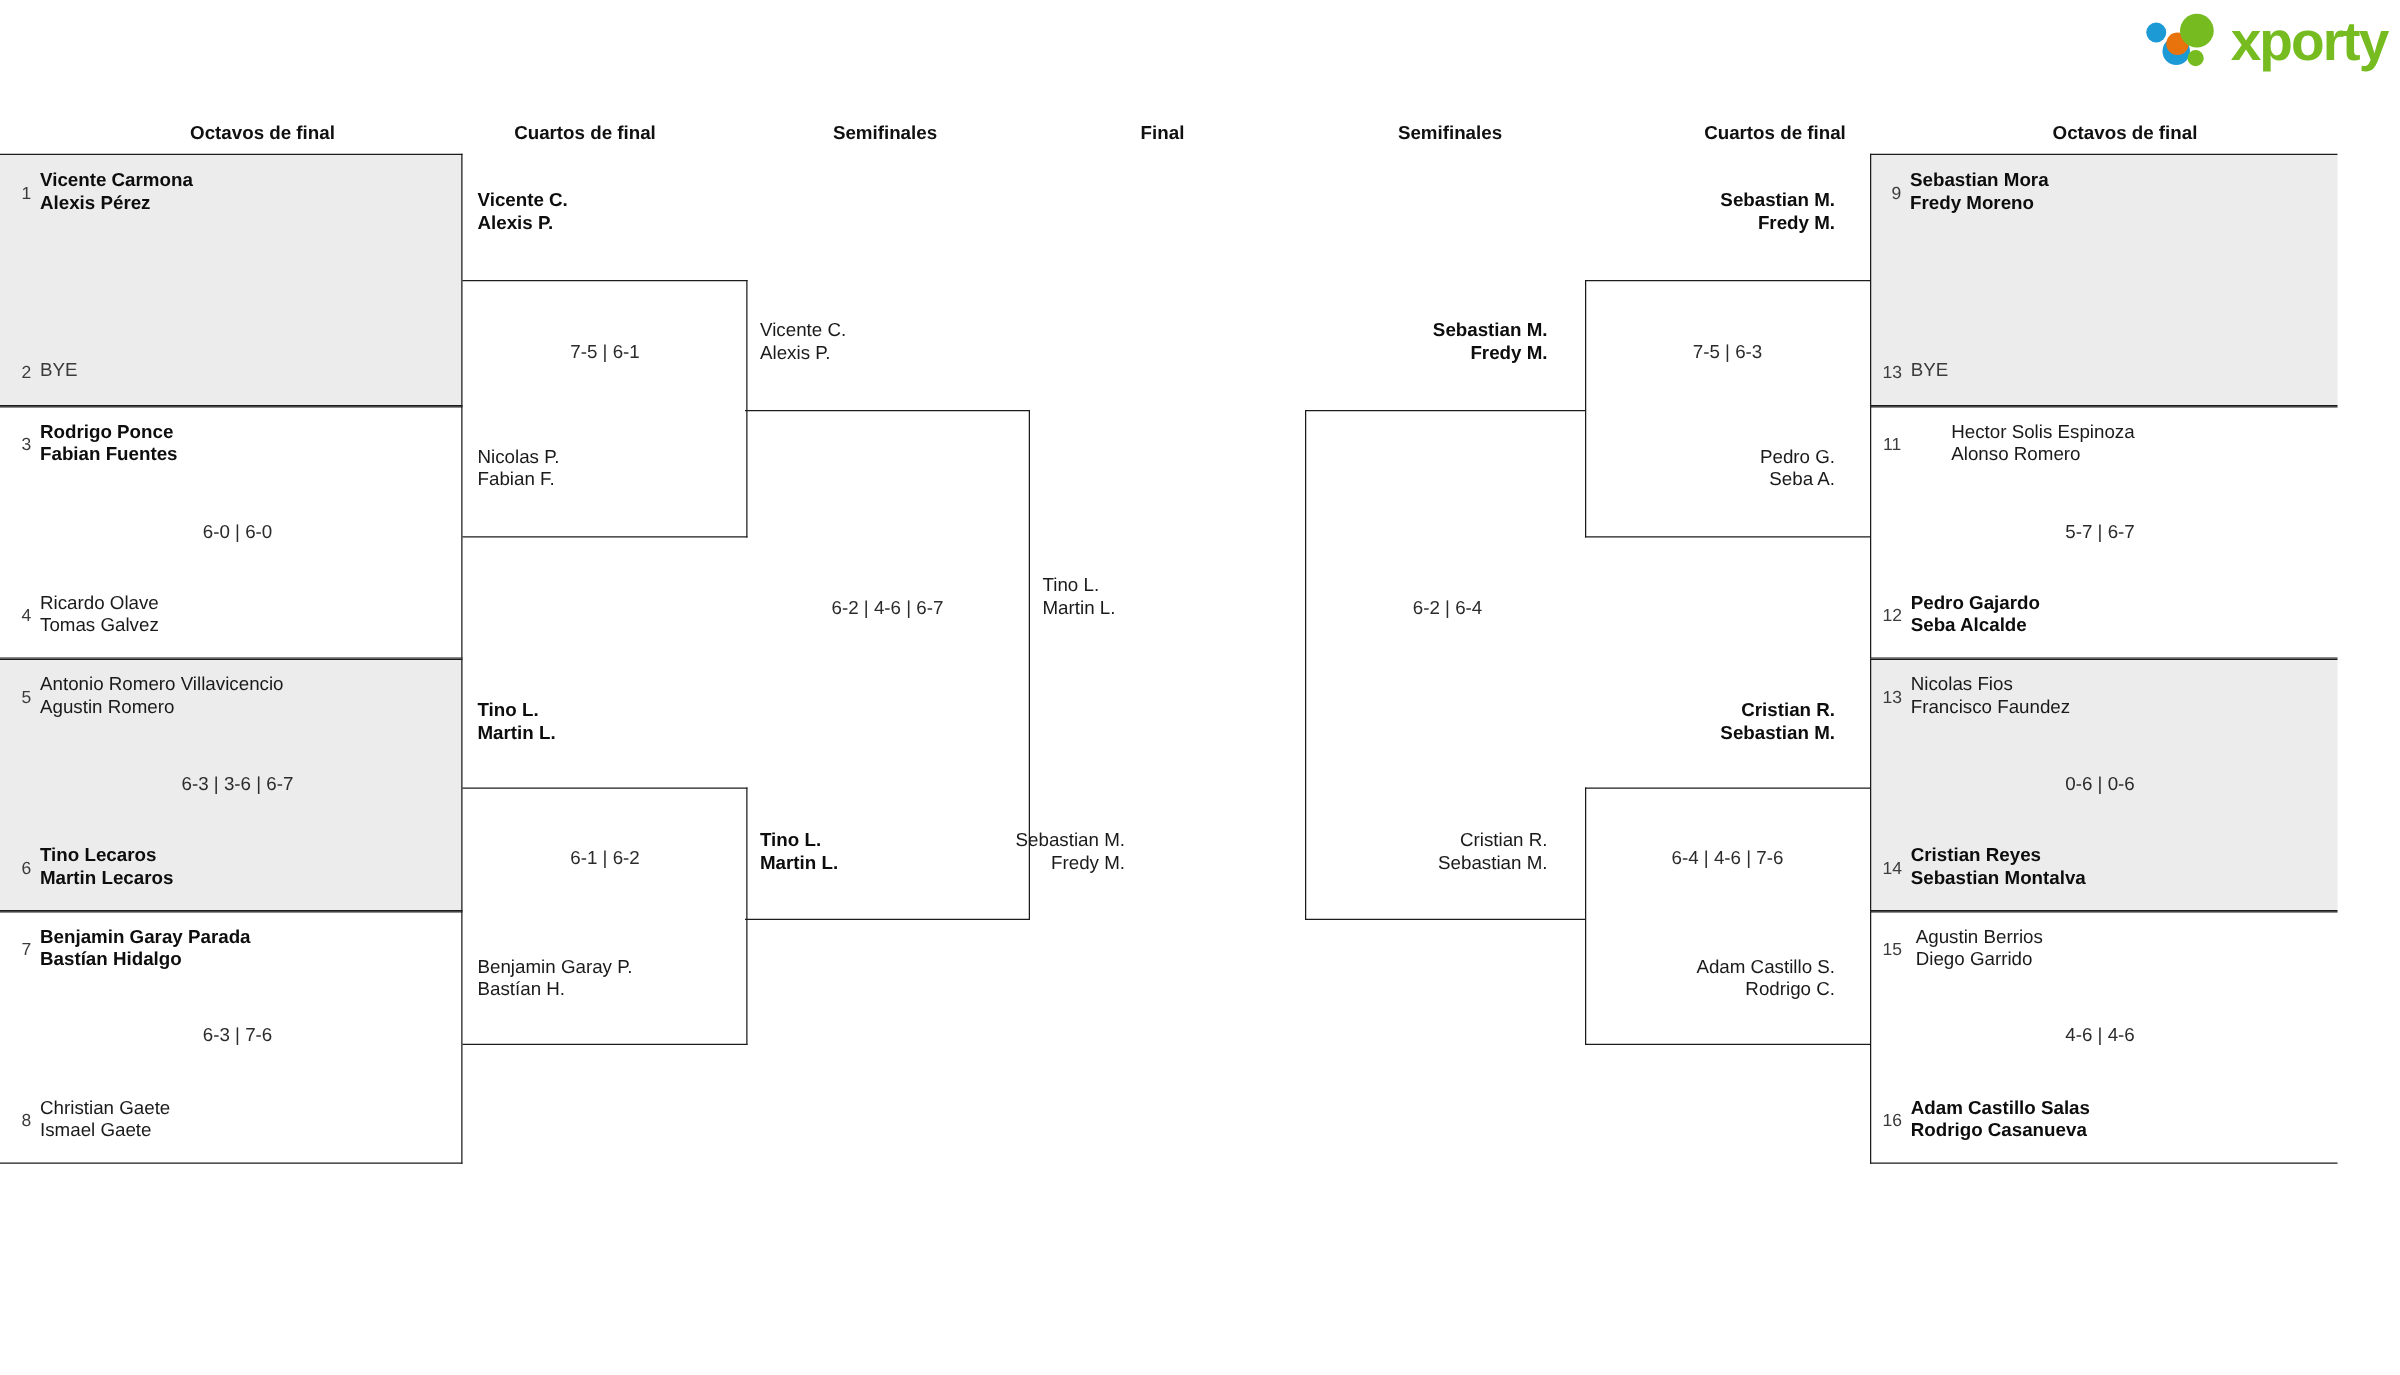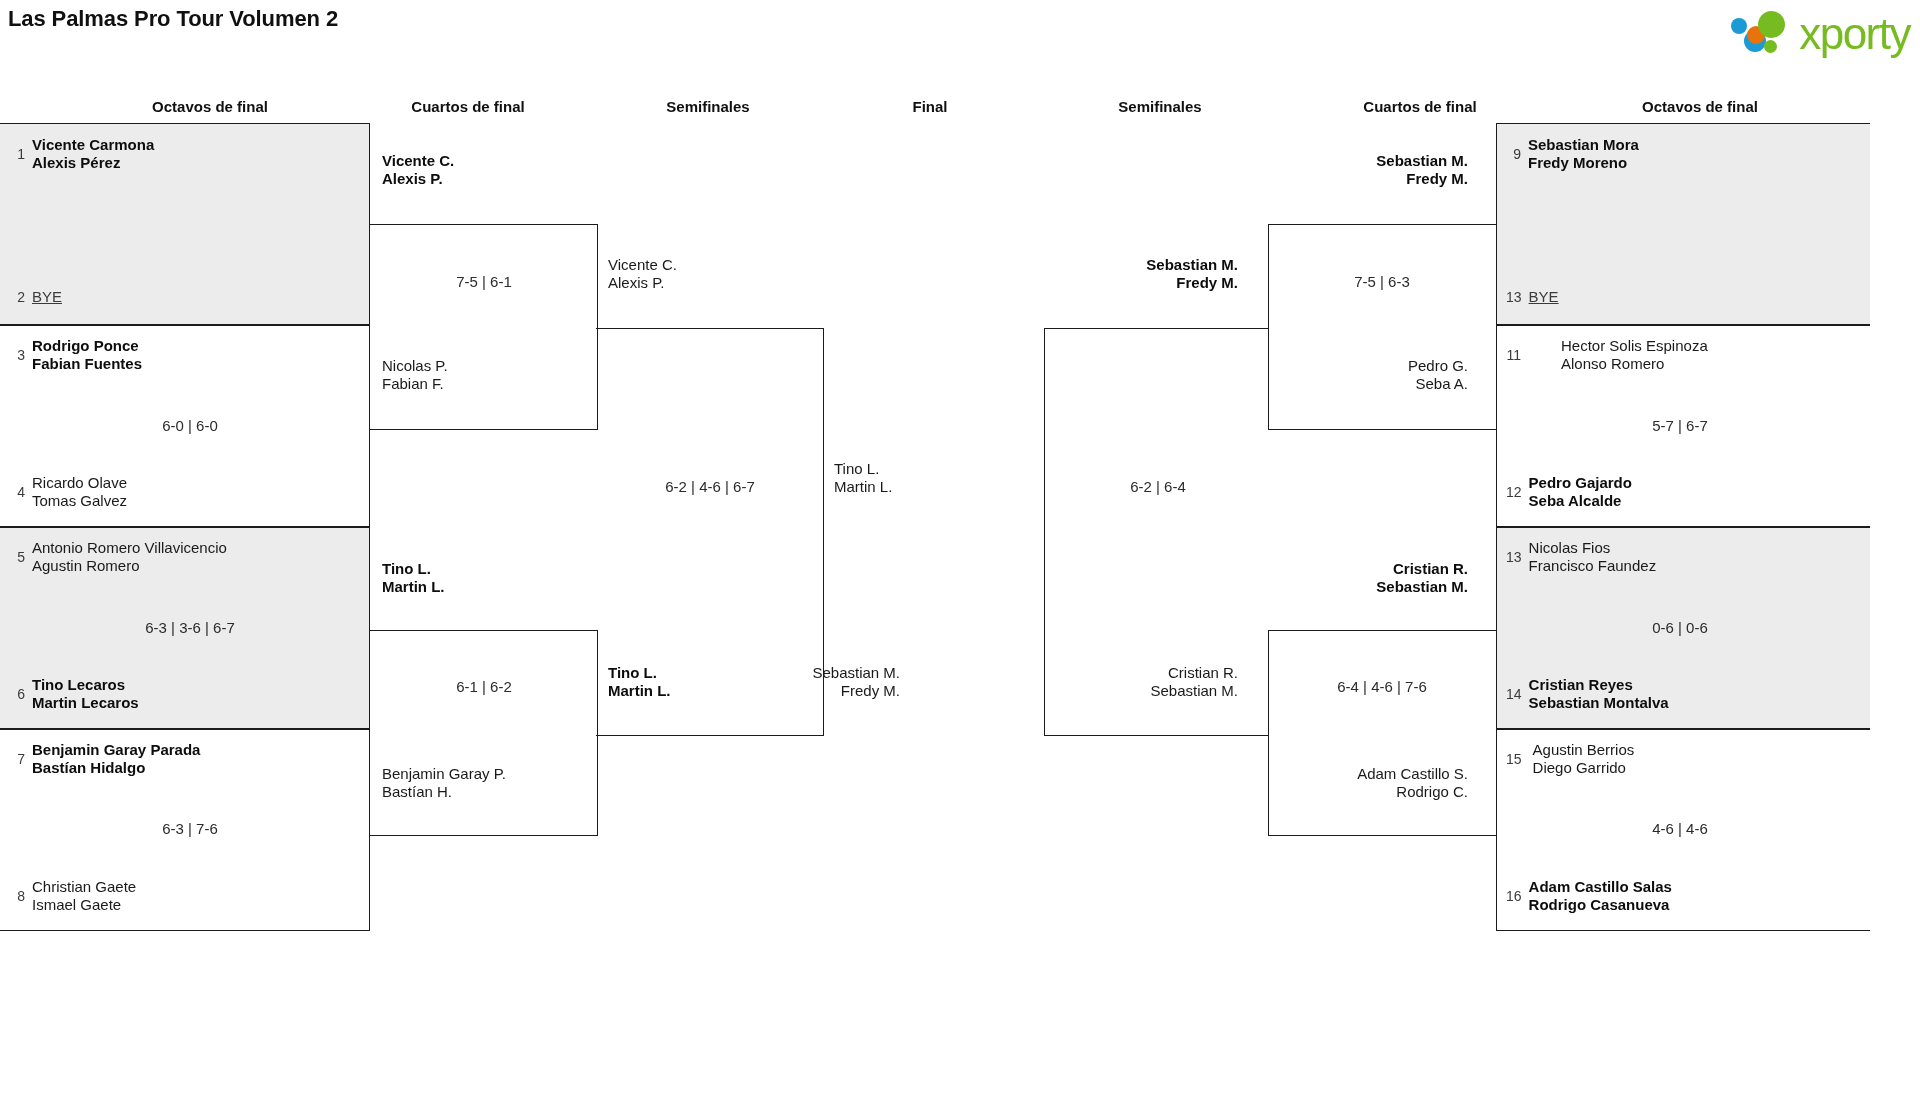--- a/index.html
+++ b/index.html
@@ -10,55 +10,54 @@
   }
   #root{position:relative;width:1920px;height:1100px;}
 
   
   .title-block{position:absolute;left:8px;top:4px;}
   .title-line{font-size:22px;font-weight:700;line-height:1.32;letter-spacing:-0.1px;color:#101010;}
 
   .logo{position:absolute;right:10px;top:6px;display:flex;align-items:center;gap:6px;height:56px;}
   .logo-dots{position:relative;width:62px;height:50px;flex:none;}
   .logo-dots i{position:absolute;border-radius:50%;display:block;}
-  .logo-word{font-size:44px;font-weight:400;line-height:1;letter-spacing:-1.5px;text-align:right;}
+  .logo-word{font-size:44px;font-weight:700;line-height:1;letter-spacing:-1.5px;text-align:right;}
 
   
   .rhead{position:absolute;font-size:15px;font-weight:600;color:#101010;text-align:center;white-space:nowrap;}
 
   
   .mbox{position:absolute;box-sizing:border-box;}
   .shade{background:#ececec;}
   .bord-t{border-top:1.3px solid #1c1c1c;}
   .bord-b{border-bottom:1.3px solid #1c1c1c;}
   .bord-l{border-left:1.3px solid #1c1c1c;}
   .bord-r{border-right:1.3px solid #1c1c1c;}
 
   .seedrow{position:absolute;display:flex;align-items:center;gap:7px;white-space:nowrap;}
   .seed{font-size:14px;color:#3b3b3b;line-height:1;min-width:15px;text-align:right;}
   .names{font-size:15px;line-height:1.22;color:#1a1a1a;}
   .names .n{display:block;white-space:nowrap;}
   .win .names{font-weight:700;color:#0d0d0d;}
-  .byerow .names{font-size:15px;color:#3b3b3b;text-decoration:underline;}
+  .byerow .names{font-size:15px;color:#3b3b3b;}
 
   .score{position:absolute;font-size:15px;color:#2b2b2b;white-space:nowrap;text-align:center;}
 
   
   .adv{position:absolute;font-size:15px;line-height:1.22;white-space:nowrap;color:#1a1a1a;}
   .adv.rt{text-align:right;}
   .adv.b{font-weight:700;color:#0d0d0d;}
   .adv .n{display:block;}
 </style>
 </head>
 <body>
 
 <div id="root">
 
   <div class="title-block">
-    <div class="title-line">Las Palmas Pro Tour Volumen 2</div>
   </div>
 
   <div class="logo">
     <div class="logo-dots">
       <i style="width:16px;height:16px;left:0px;top:9px;background:#1b9ad6;"></i>
       <i style="width:22px;height:22px;left:13px;top:21px;background:#1b9ad6;"></i>
       <i style="width:18px;height:18px;left:16px;top:17px;background:#e8730c;"></i>
       <i style="width:27px;height:27px;left:27px;top:2px;background:#76bc21;"></i>
       <i style="width:13px;height:13px;left:33px;top:31px;background:#76bc21;"></i>
     </div>

